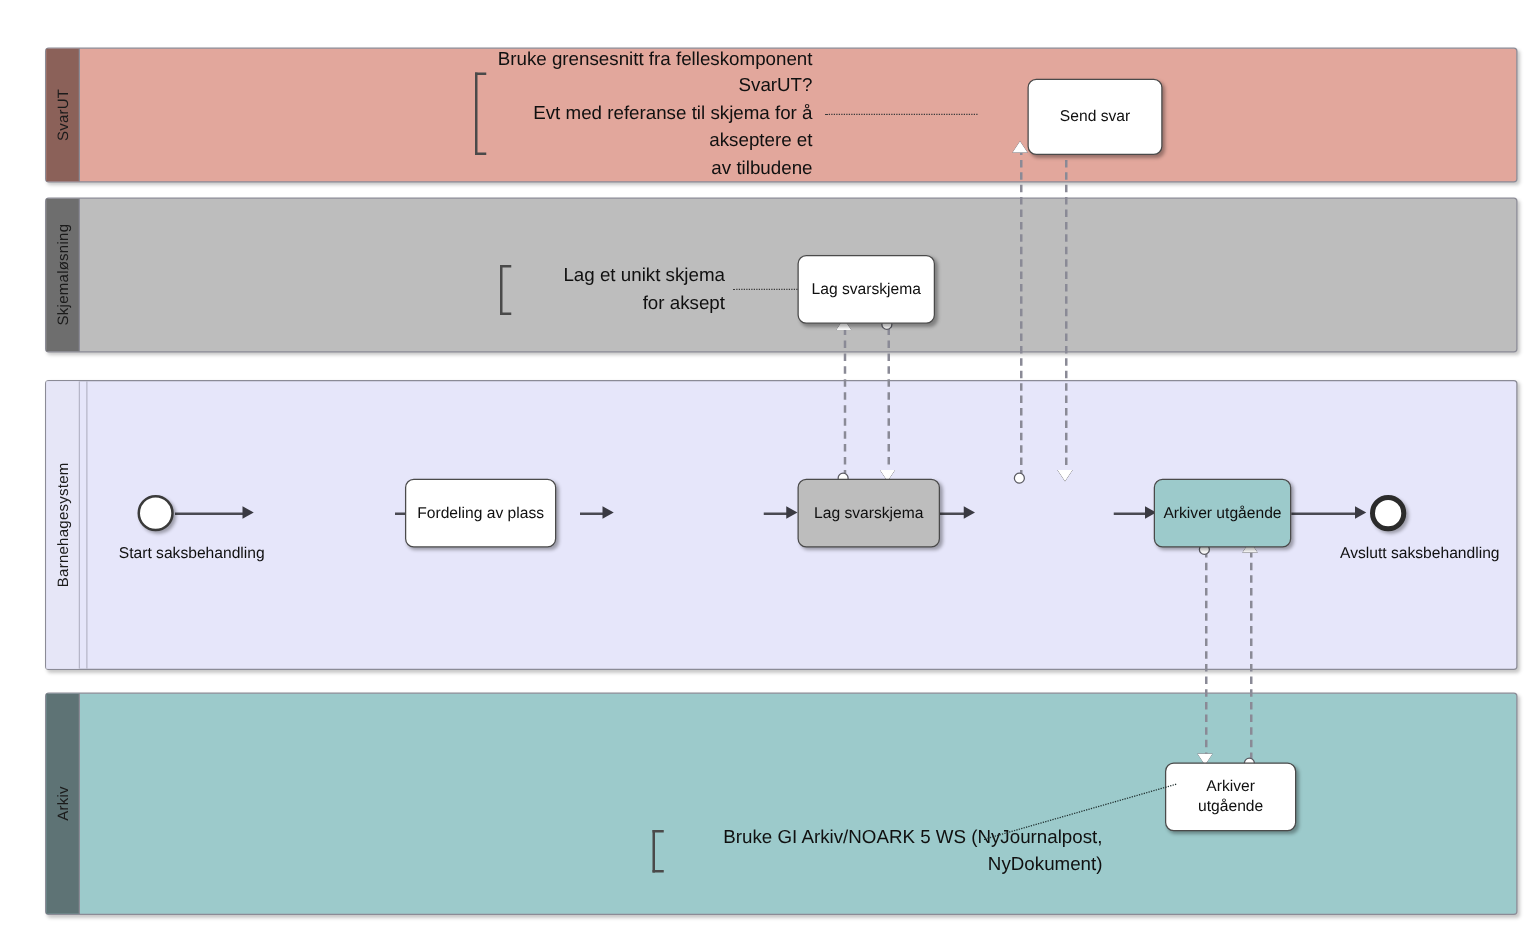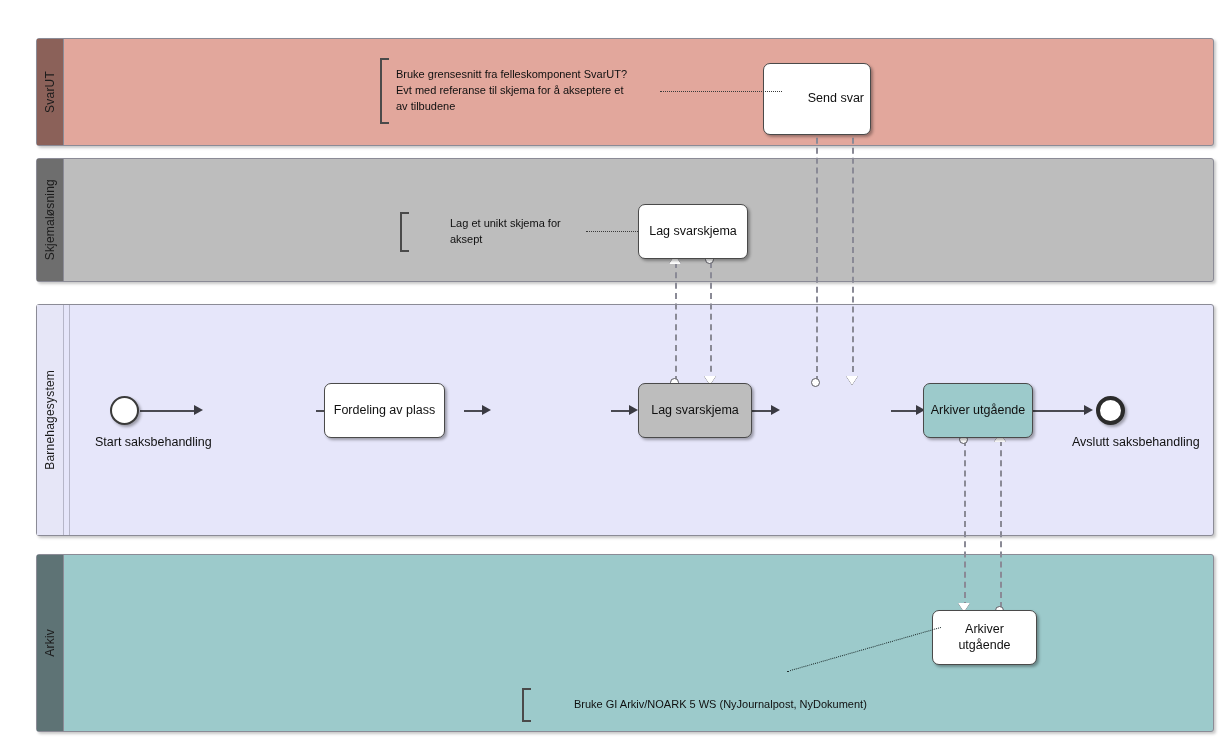--- a/index.html
+++ b/index.html
@@ -141,27 +141,28 @@
     align-items: stretch;
   }
   .annot-bracket {
     width: 9px;
     box-sizing: border-box;
     border: 2px solid #4a4a4a;
     border-right: none;
     flex: 0 0 auto;
   }
   .annot-text {
-    font-size: 11px;
+    font-size: 15px;
     color: #101010;
     line-height: 1.45;
     padding-left: 7px;
     white-space: pre-line;
     display: flex;
     align-items: center;
+    text-align: right;
   }
   .assoc {
     position: absolute;
     height: 0;
     border-top: 1px dotted #3a3a3a;
   }
   .assoc-diag {
     position: absolute;
     transform-origin: 0 0;
     height: 0;
@@ -236,21 +237,21 @@
 
   <div class="seq" style="left:752px; top:410px; width:22px;"></div>
   <div class="seq-head" style="left:771px; top:405px;"></div>
 
   <div class="seq" style="left:891px; top:410px; width:27px;"></div>
   <div class="seq-head" style="left:916px; top:405px;"></div>
 
   <div class="seq" style="left:1033px; top:410px; width:53px;"></div>
   <div class="seq-head" style="left:1084px; top:405px;"></div>
 
-  <div class="task" style="left:763px; top:63px; width:108px; height:72px; background:#ffffff;justify-content:flex-end;">
+  <div class="task" style="left:822px; top:63px; width:108px; height:61px; background:#ffffff;">
     <span>Send svar</span>
   </div>
 
   <div class="task" style="left:638px; top:204px; width:110px; height:55px; background:#ffffff;">
     <span>Lag svarskjema</span>
   </div>
 
 
   <div class="task" style="left:324px; top:383px; width:121px; height:55px; background:#ffffff;">
     <span>Fordeling av plass</span>
@@ -283,19 +284,19 @@
 av tilbudene</div>
   </div>
   <div class="assoc" style="left:660px; top:91px; width:122px;"></div>
 
   <div class="annot" style="left:400px; top:212px; width:180px; height:40px;gap:34px;">
     <div class="annot-bracket"></div>
     <div class="annot-text">Lag et unikt skjema for aksept</div>
   </div>
   <div class="assoc" style="left:586px; top:231px; width:52px;"></div>
 
-  <div class="annot" style="left:522px; top:688px; width:360px; height:34px;gap:36px;">
+  <div class="annot" style="left:522px; top:664px; width:360px; height:34px;gap:36px;">
     <div class="annot-bracket"></div>
     <div class="annot-text">Bruke GI Arkiv/NOARK 5 WS (NyJournalpost, NyDokument)</div>
   </div>
   <div class="assoc-diag" style="left:787px; top:671px; width:160px; transform: rotate(-16deg);"></div>
 
 </div>
 
 </body></html>

